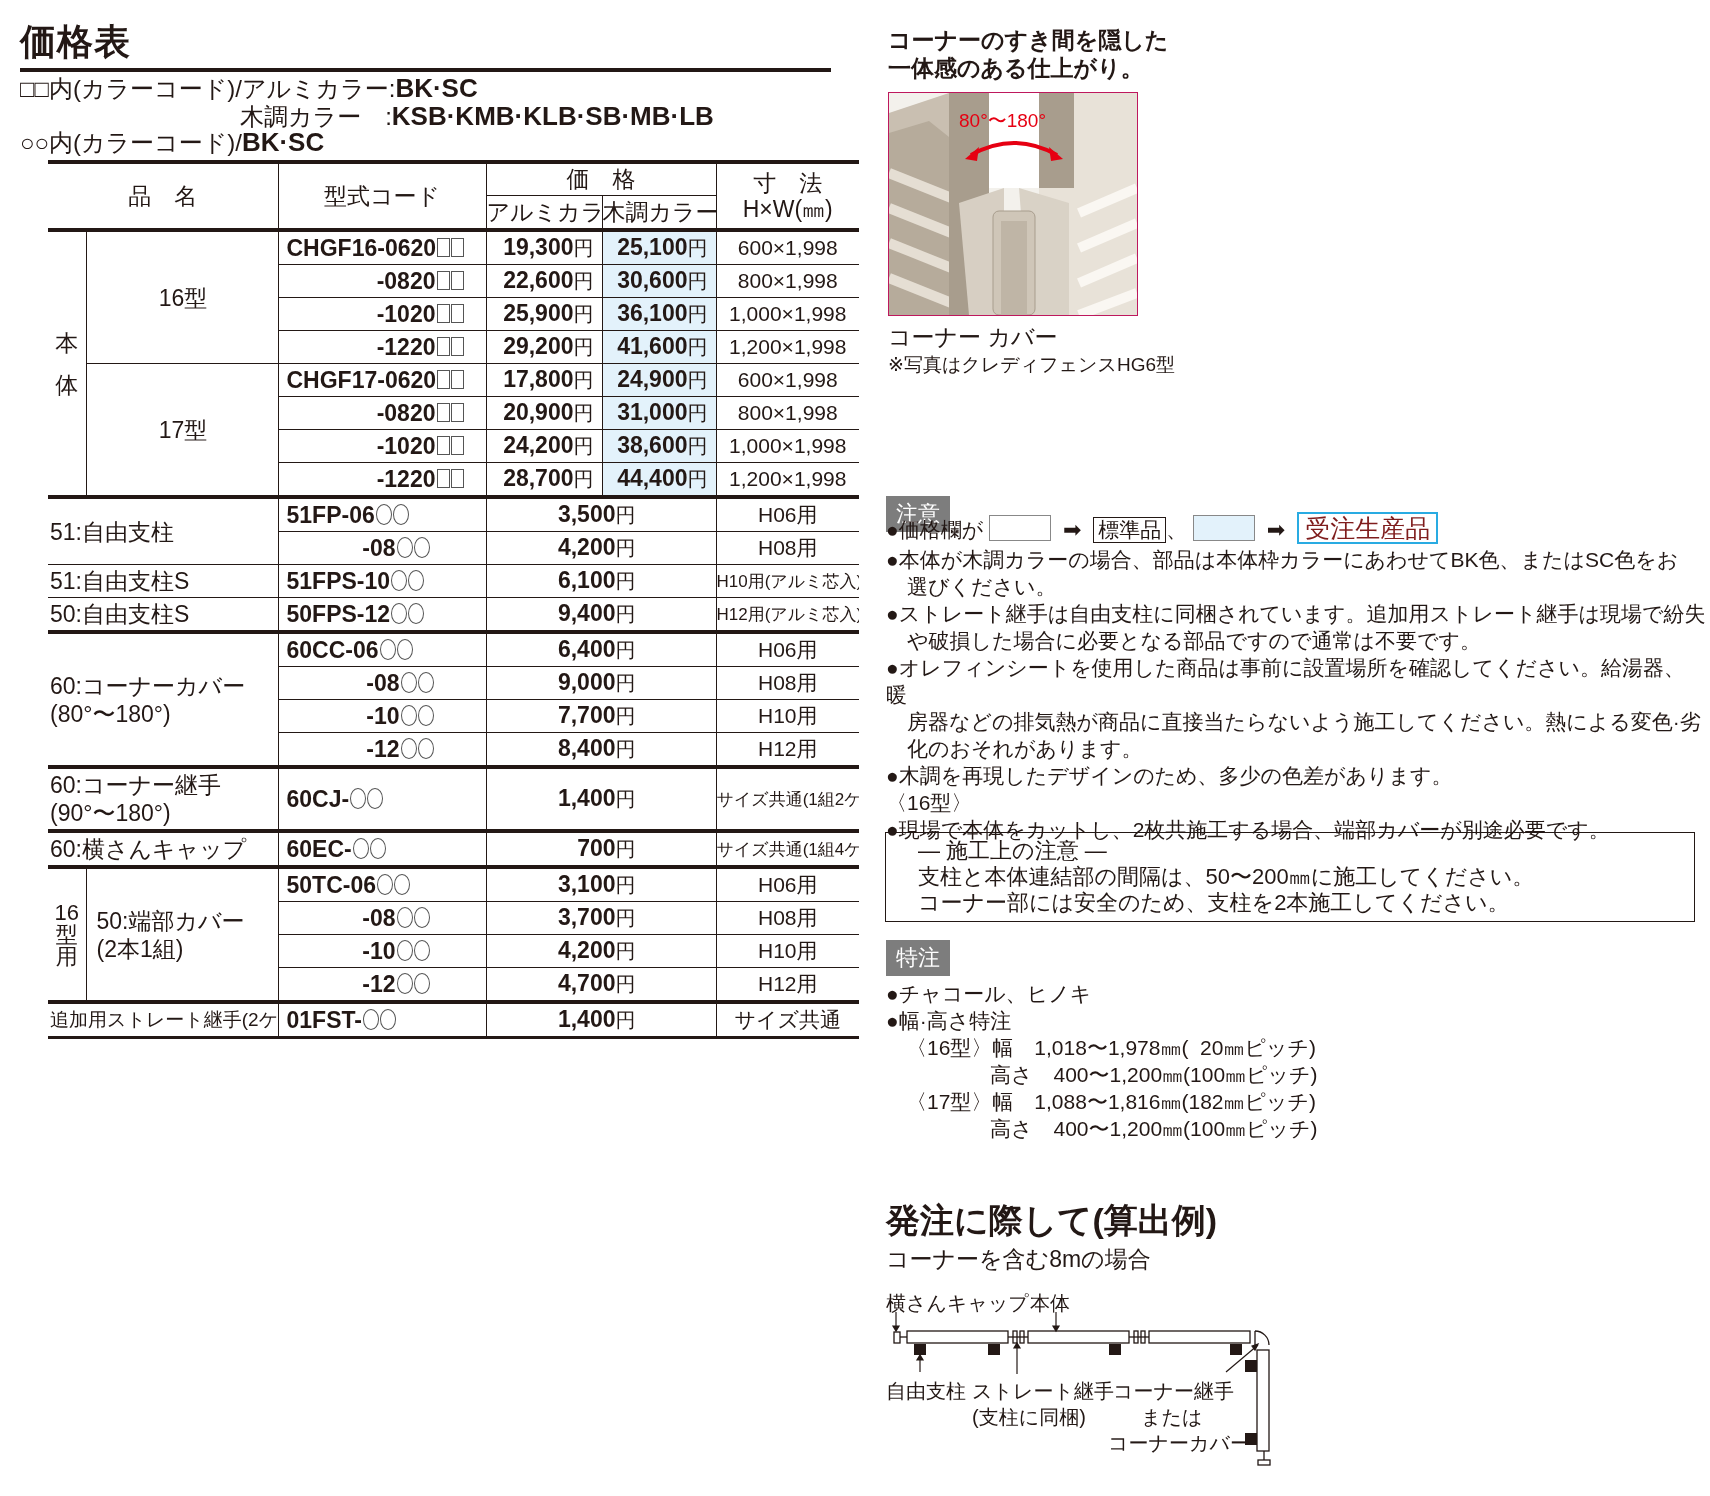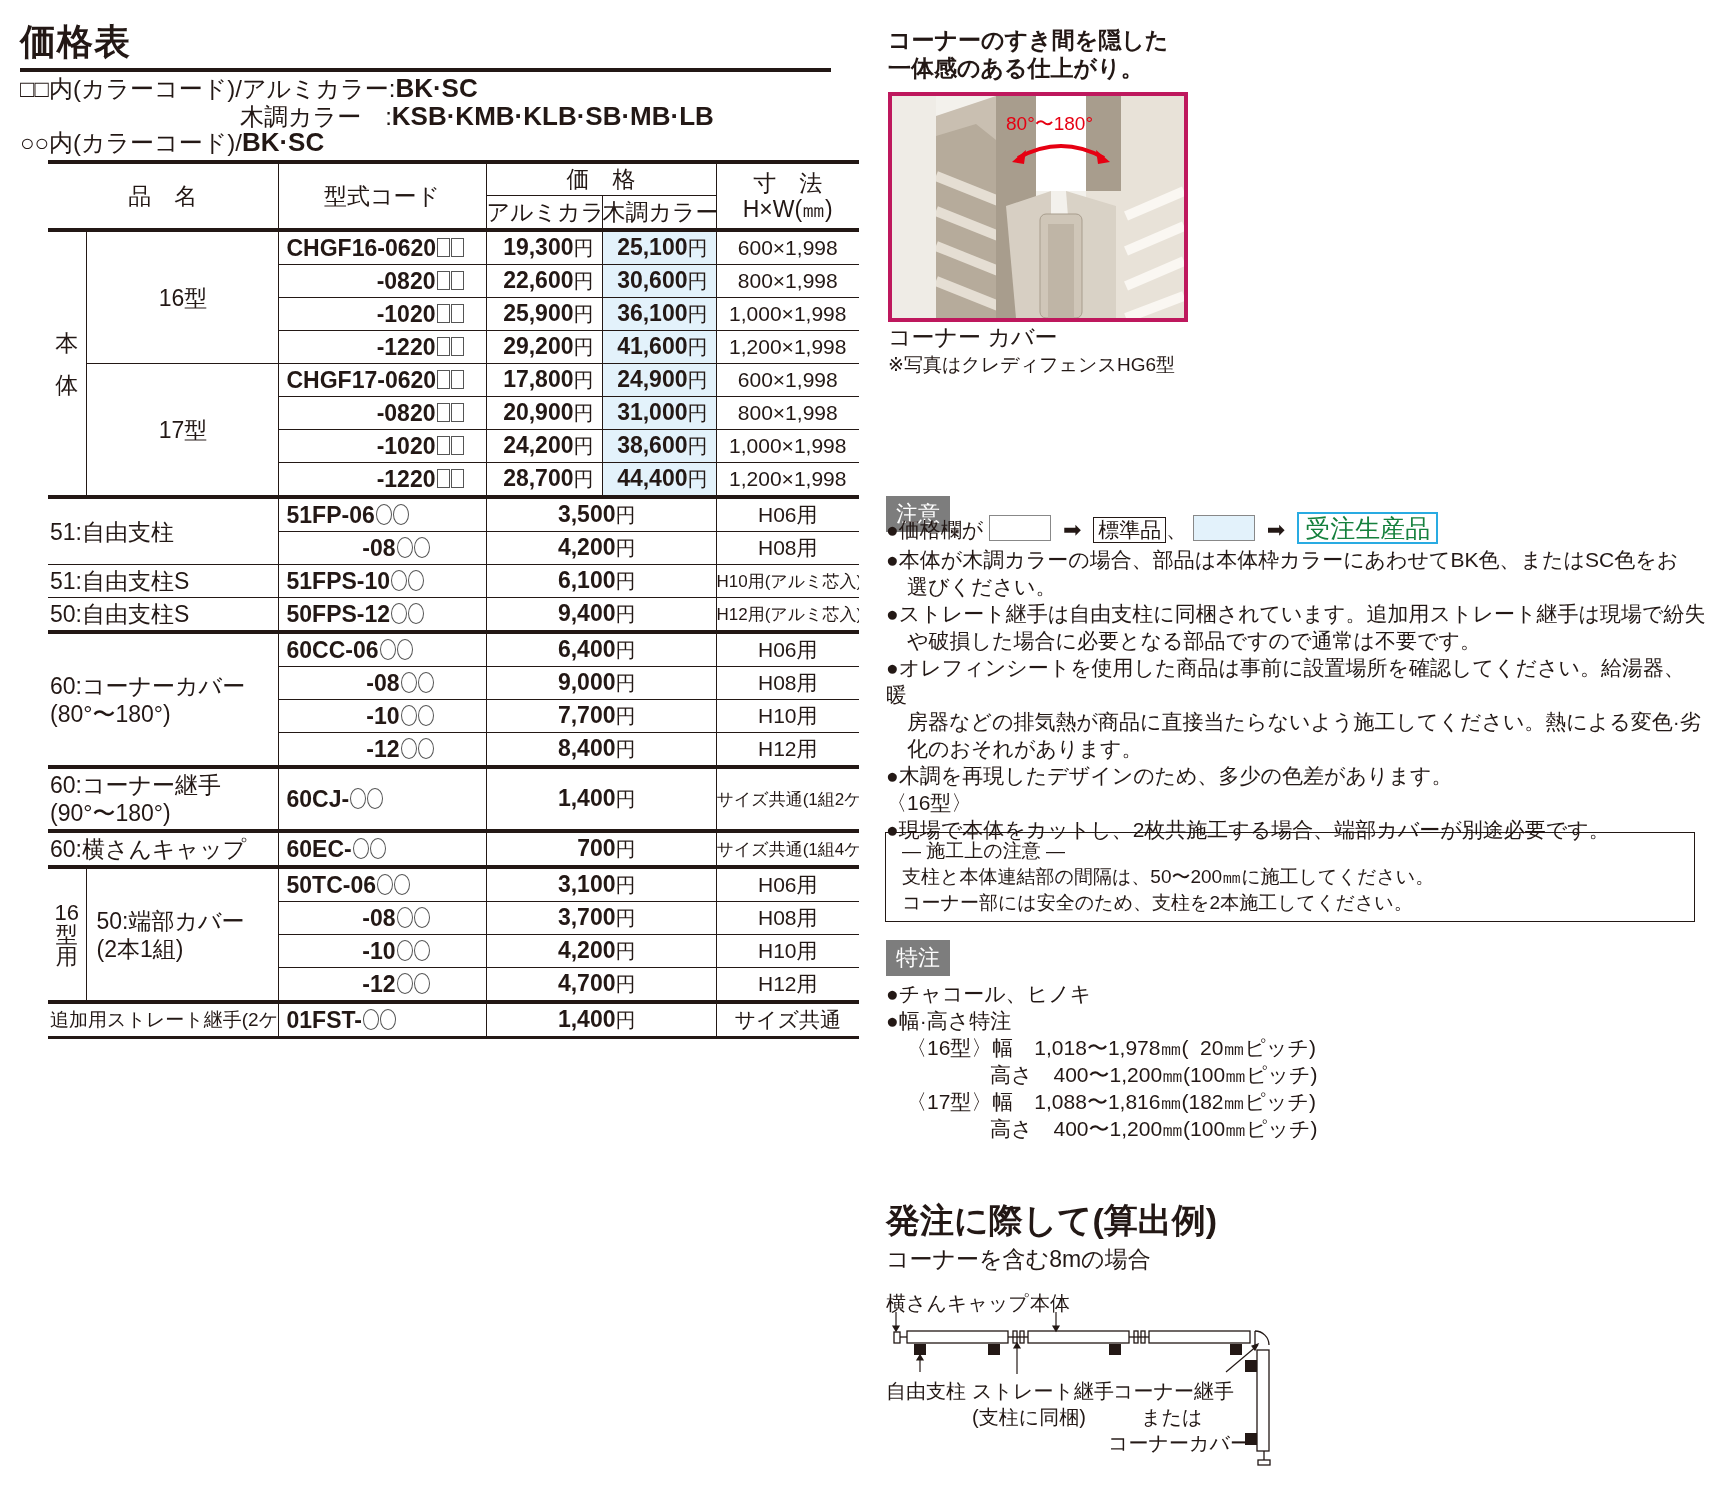--- a/index.html
+++ b/index.html
@@ -29,33 +29,33 @@
   .yen{font-weight:normal;font-size:20px;}
   .dim{text-align:center;font-size:21px;}
   .dim.small{font-size:17px;}
   .name{font-size:23px;text-align:left;padding-left:2px !important;line-height:28px;}
   .name.center{text-align:center;}
   .vert{text-align:center;font-size:23px;line-height:42px;}
   .vert.tight{line-height:22px;font-size:22px;}
   .sub{font-size:20px;}
   
   .headline{left:888px;top:26px;font-size:23px;font-weight:bold;line-height:28px;}
-  .photo{left:888px;top:92px;width:248px;height:222px;border:4px solid #be185d;overflow:hidden;background:#efece6;padding-left:44px;}
+  .photo{left:888px;top:92px;width:248px;height:222px;border:1px solid #be185d;overflow:hidden;background:#efece6;}
   .photo-cap{left:888px;top:322px;font-size:23px;}
   .photo-note{left:888px;top:352px;font-size:19px;}
   .tag{position:absolute;background:#7d7d7d;color:#fff;font-size:22px;padding:3px 10px;}
   .notes{left:886px;font-size:21px;line-height:27px;width:820px;}
   .notes p{margin:0;}
   .notes .ind{padding-left:21px;}
   .demo-box{display:inline-block;width:60px;height:24px;border:1px solid #888;vertical-align:-4px;}
   .demo-box.blue{background:#e3f2fb;}
   .arrow{display:inline-block;font-size:22px;margin:0 6px;}
   .std-lbl{display:inline-block;border:1px solid #231815;padding:0 4px;line-height:24px;}
-  .ord-lbl{display:inline-block;border:2px solid #29abe2;color:#15803d;padding:0 6px;font-size:25px;line-height:28px;}
-  .sekou{left:885px;top:832px;width:810px;height:90px;border:1px solid #231815;font-size:19px;line-height:26px;padding:5px 0 0 16px;box-sizing:border-box;}
+  .ord-lbl{display:inline-block;border:2px solid #29abe2;color:#7f1d1d;padding:0 6px;font-size:25px;line-height:28px;}
+  .sekou{left:885px;top:832px;width:810px;height:90px;border:1px solid #231815;font-size:22px;line-height:26px;padding:5px 0 0 32px;box-sizing:border-box;}
   .toku{left:886px;top:980px;font-size:21px;line-height:27px;}
   .toku .row{white-space:pre;}
   .h2{left:886px;top:1198px;font-size:34px;font-weight:bold;}
   .h2sub{left:886px;top:1244px;font-size:23px;}
   .diagram{left:880px;top:1290px;width:420px;height:200px;}
   .dlabel{position:absolute;font-size:20px;white-space:nowrap;}
 </style>
 </head>
 <body>
 

